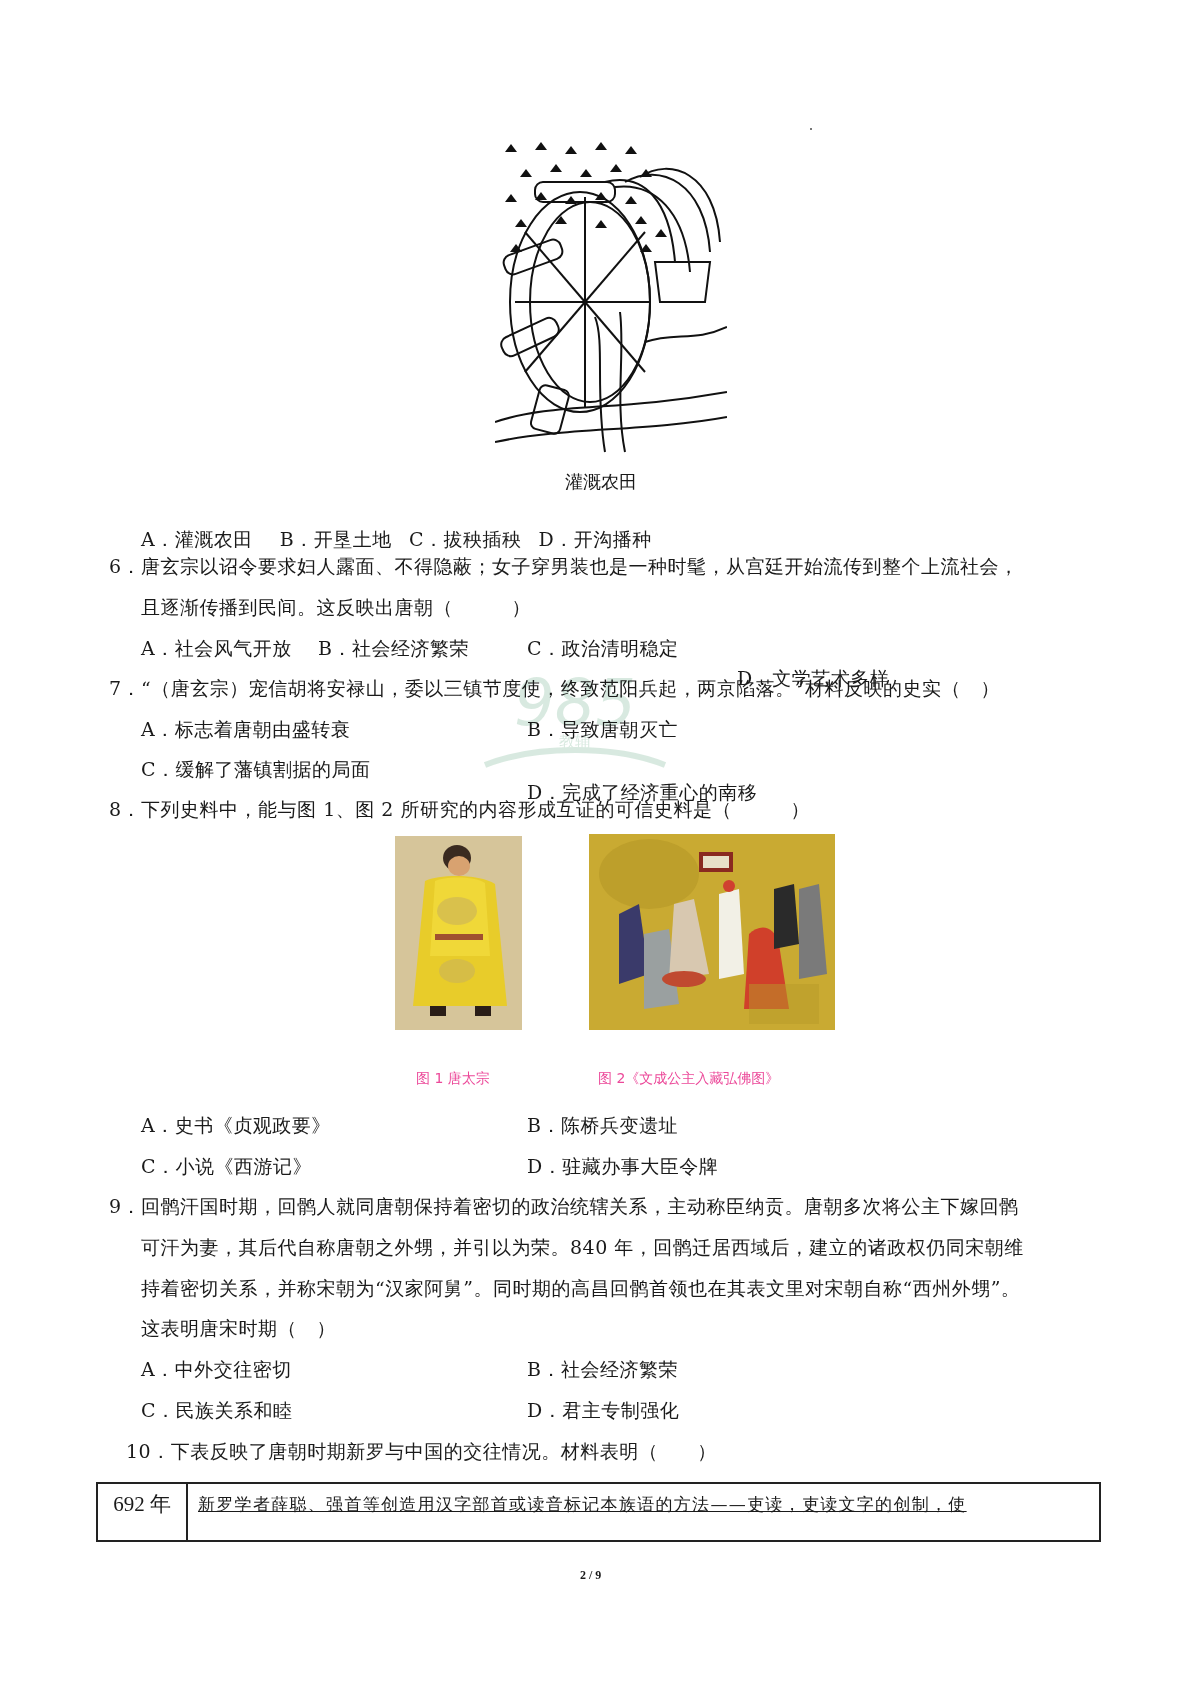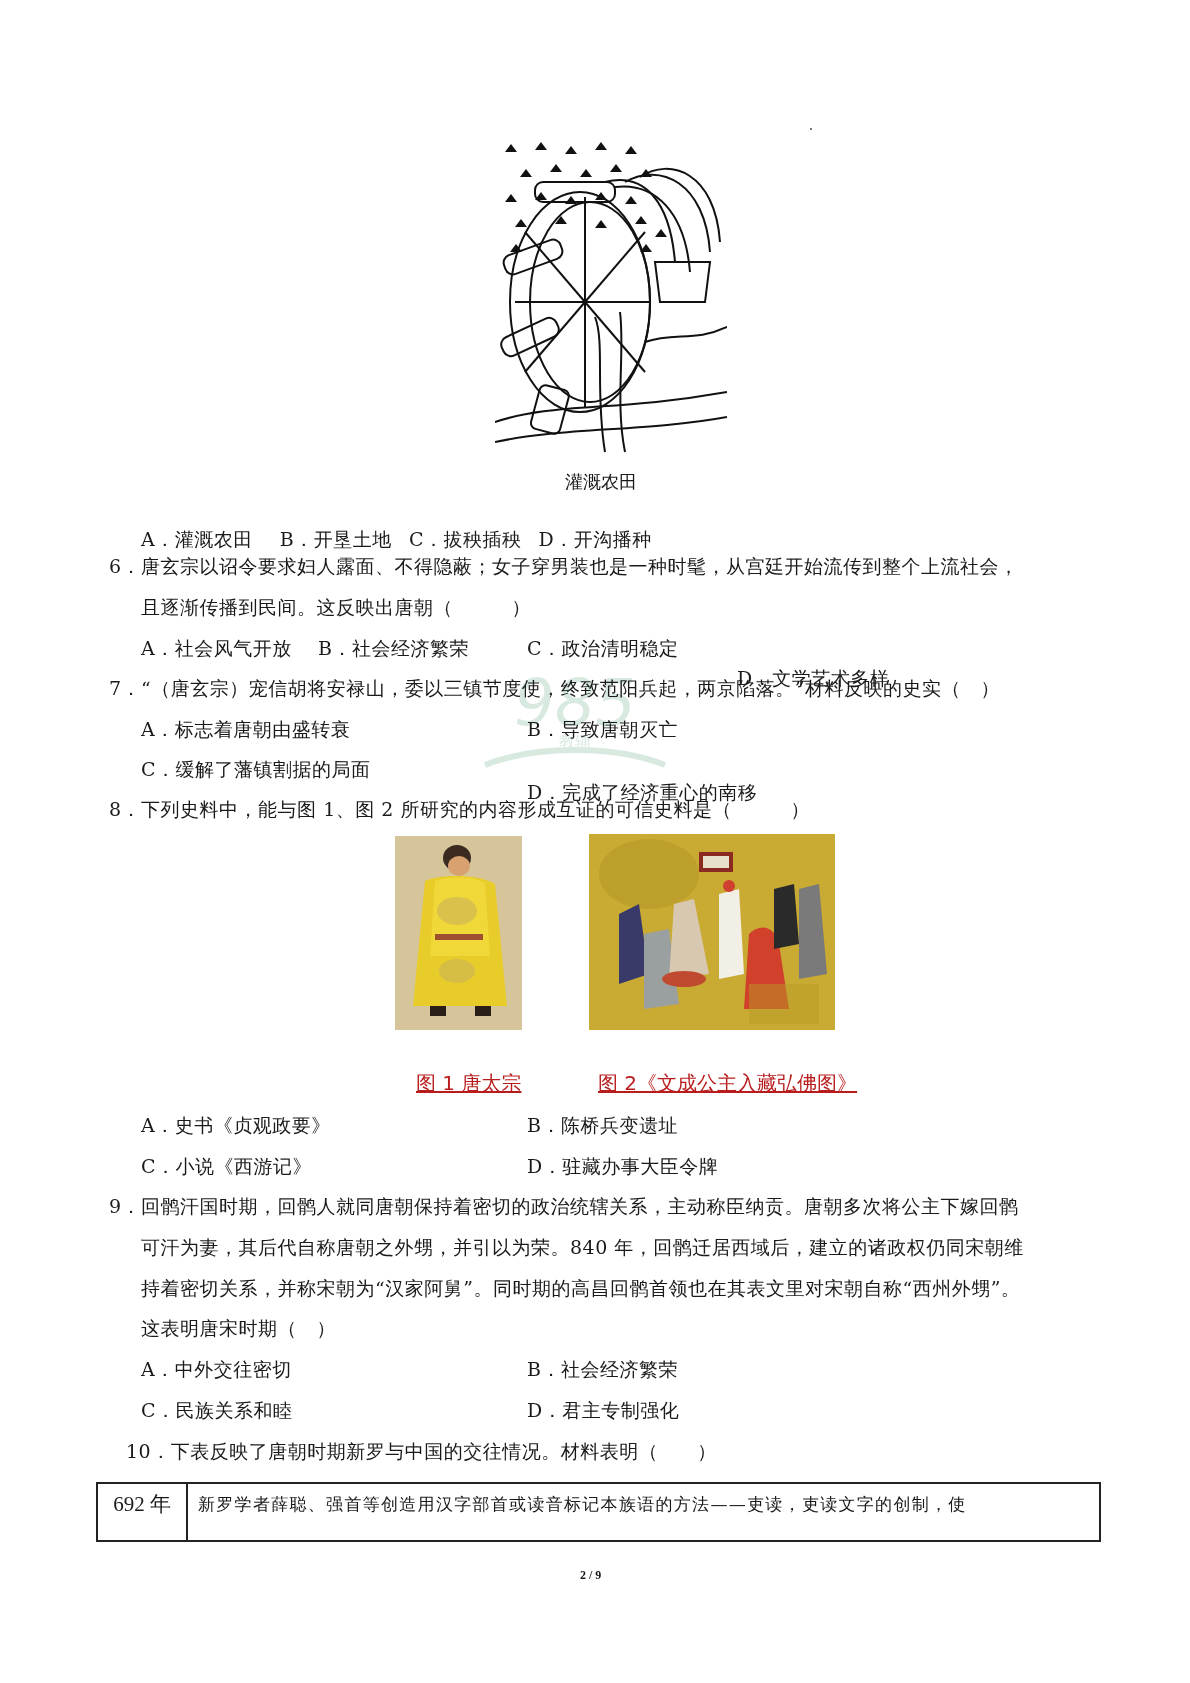--- a/index.html
+++ b/index.html
@@ -5,38 +5,38 @@
   html, body { margin: 0; padding: 0; background: #ffffff; }
   body {
     width: 1190px; height: 1683px; position: relative; overflow: hidden;
     font-family: "DejaVu Serif", "Liberation Serif", serif;
     color: #1a1a1a;
   }
   .abs { position: absolute; white-space: nowrap; }
   .txt { font-size: 19px; line-height: 24px; letter-spacing: 0.5px; }
   .q-num { display: inline-block; }
   .fig-caption { font-size: 18px; }
-  .fig-caption-sans { font-family: "DejaVu Sans", "Liberation Sans", sans-serif; font-size: 20px; color: #b91c1c; text-decoration: underline; }
+  .fig-caption-sans { font-family: "DejaVu Sans", "Liberation Sans", sans-serif; font-size: 14px; color: #ec4899; }
   .fig-box { position: absolute; overflow: hidden; }
   .page-num { font-family: "Liberation Serif", serif; font-weight: bold; font-size: 12px; }
   .dot { position: absolute; width: 2px; height: 2px; background: #777; }
   .watermark {
     position: absolute; left: 475px; top: 665px; width: 200px; height: 120px;
     opacity: 0.18; pointer-events: none;
   }
   table.data-table {
     position: absolute; left: 96px; top: 1482px; width: 1005px;
     border-collapse: collapse;
   }
   table.data-table td {
     border: 2px solid #222; vertical-align: top; padding: 8px 10px 0 10px;
     height: 48px; font-size: 17px; line-height: 24px;
   }
   table.data-table td.year { width: 68px; text-align: center; font-family: "Liberation Serif", serif; font-size: 21px; }
-  table.data-table td.desc { letter-spacing: 1.3px; }
+  table.data-table td.desc { letter-spacing: 1.3px; text-decoration: underline; }
 </style>
 </head>
 <body>
 
 <div class="dot" style="left:810px; top:128px;"></div>
 
 <div class="fig-box" style="left:495px; top:142px; width:232px; height:312px; background:#fff;">
   <svg width="232" height="312" viewBox="0 0 232 312">
     <g fill="#111">
       <path d="M10 10 l6 -8 l6 8z M40 8 l6 -8 l6 8z M70 12 l6 -8 l6 8z M100 8 l6 -8 l6 8z M130 12 l6 -8 l6 8z M25 35 l6 -8 l6 8z M55 30 l6 -8 l6 8z M85 35 l6 -8 l6 8z M115 30 l6 -8 l6 8z M145 35 l6 -8 l6 8z M10 60 l6 -8 l6 8z M40 58 l6 -8 l6 8z M70 62 l6 -8 l6 8z M100 58 l6 -8 l6 8z M130 62 l6 -8 l6 8z M20 85 l6 -8 l6 8z M60 82 l6 -8 l6 8z M100 86 l6 -8 l6 8z M140 82 l6 -8 l6 8z M15 110 l6 -8 l6 8z M145 110 l6 -8 l6 8z M160 95 l6 -8 l6 8z"></path>

